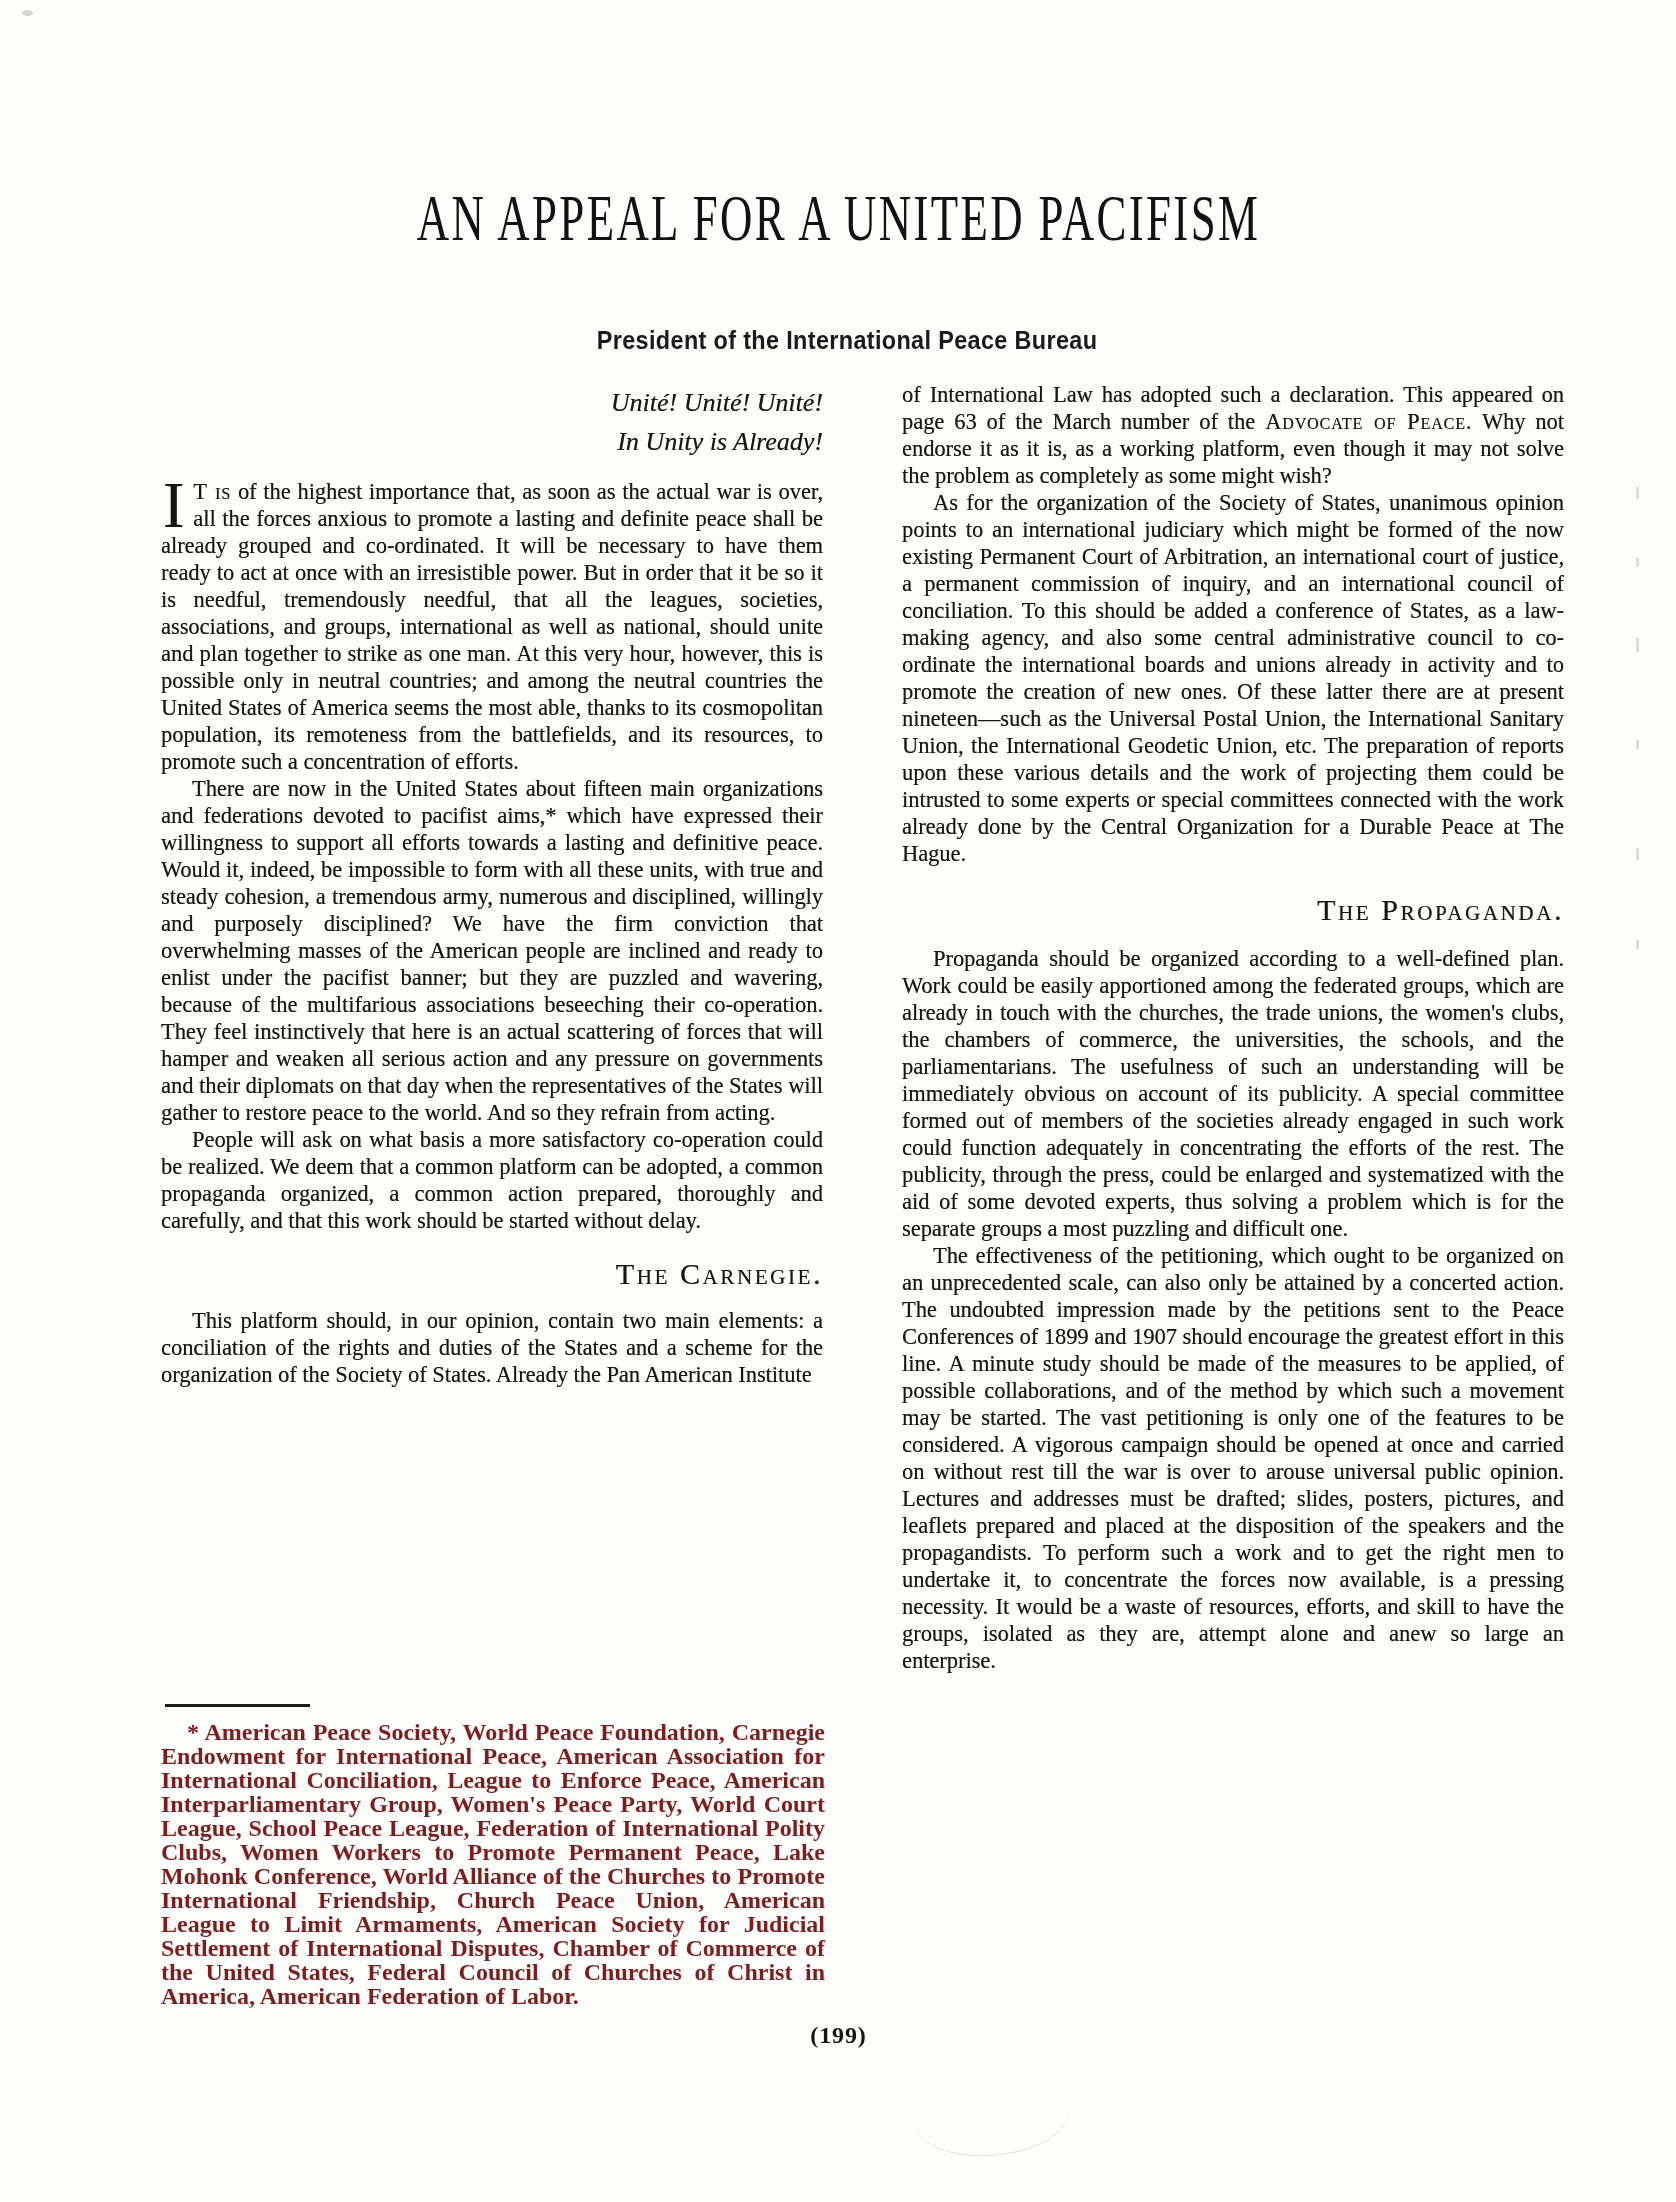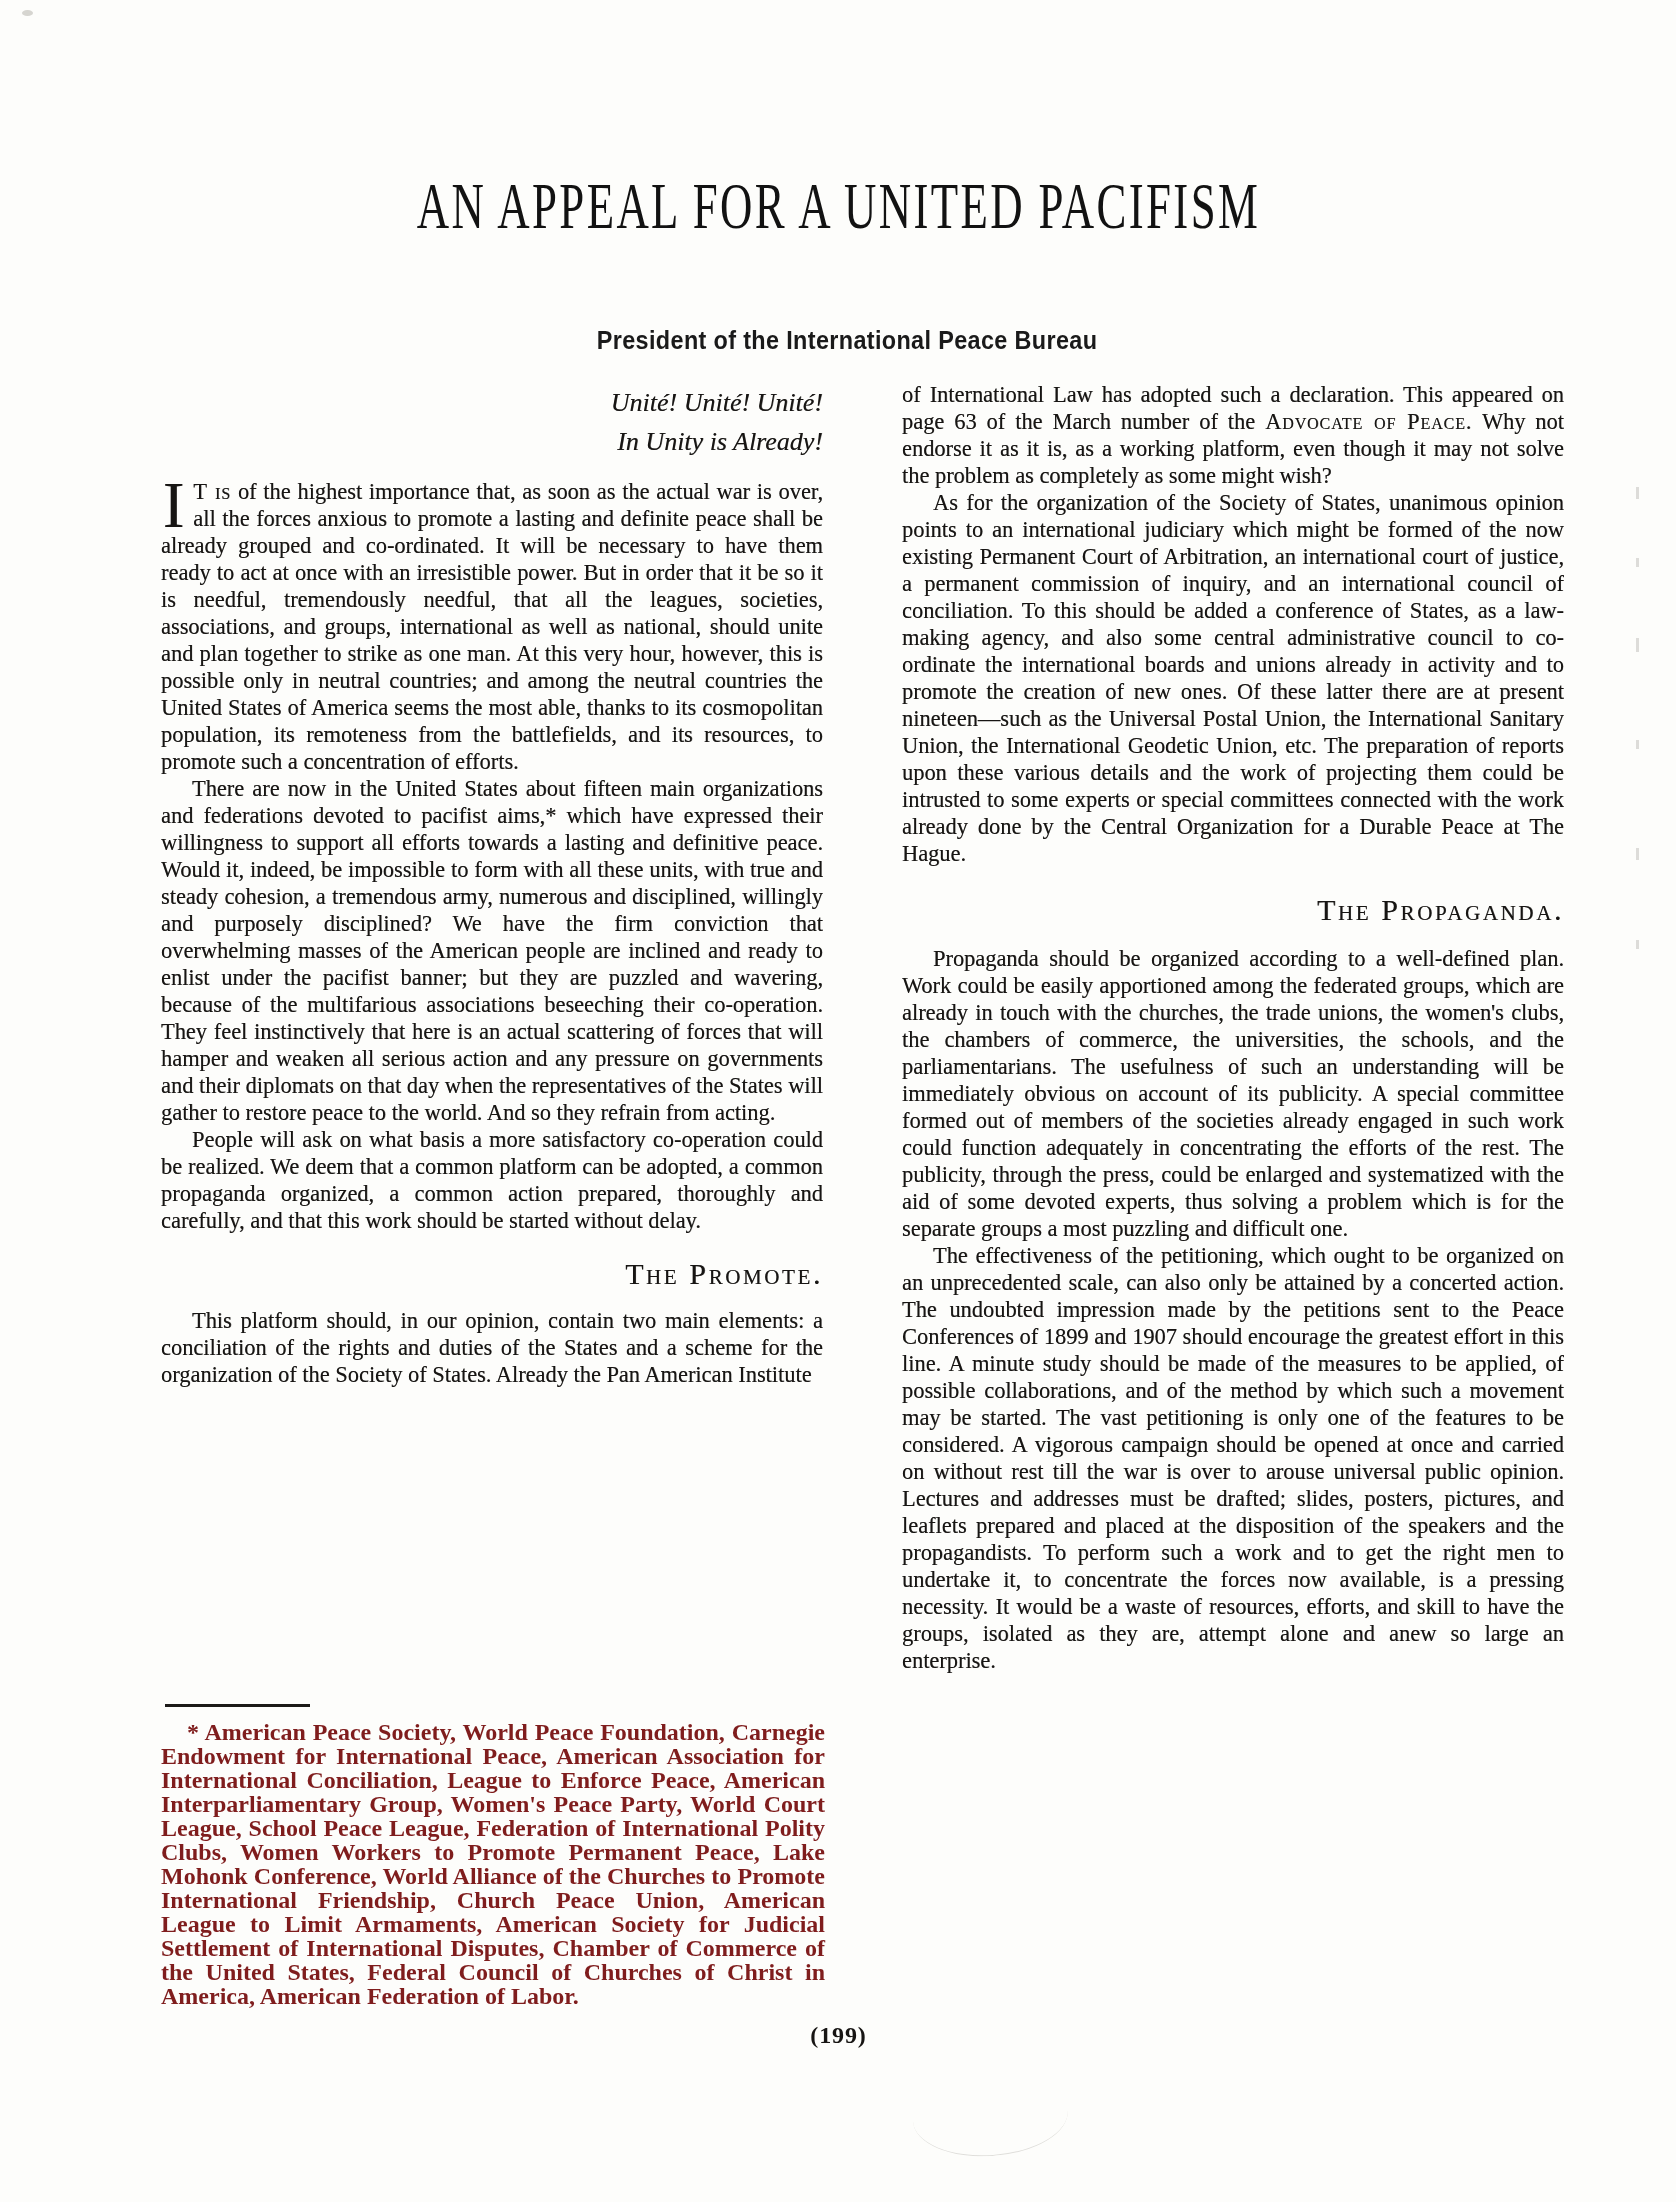--- a/index.html
+++ b/index.html
@@ -15,21 +15,21 @@
   }
 
   
   .center-row {
     position: absolute;
     left: 0;
     width: 100%;
     display: flex;
     justify-content: center;
   }
-  .title-row { top: 170px; }
+  .title-row { top: 182px; }
   .article-title {
     font-family: "Liberation Serif", serif;
     font-weight: 400;
     font-size: 64px;
     letter-spacing: 3.4px;
     white-space: nowrap;
     transform: scaleX(0.70) scaleY(1.02);
     transform-origin: center;
     color: #121212;
   }
@@ -186,21 +186,21 @@
   </div>
 
   <div class="col col-left">
     <div class="epigraph">
       <div>Unité! Unité! Unité!</div>
       <div>In Unity is Already!</div>
     </div>
     <p class="body"><span class="dropcap">I</span><span class="sc">T is</span> <span>of the highest importance that, as soon as the actual war is over, all the forces anxious to promote a lasting and definite peace shall be already grouped and co-ordinated. It will be necessary to have them ready to act at once with an irresistible power. But in order that it be so it is needful, tremendously needful, that all the leagues, societies, associations, and groups, international as well as national, should unite and plan together to strike as one man. At this very hour, however, this is possible only in neutral countries; and among the neutral countries the United States of America seems the most able, thanks to its cosmopolitan population, its remoteness from the battlefields, and its resources, to promote such a concentration of efforts.</span></p>
     <p class="body indent">There are now in the United States about fifteen main organizations and federations devoted to pacifist aims,* which have expressed their willingness to support all efforts towards a lasting and definitive peace. Would it, indeed, be impossible to form with all these units, with true and steady cohesion, a tremendous army, numerous and disciplined, willingly and purposely disciplined? We have the firm conviction that overwhelming masses of the American people are inclined and ready to enlist under the pacifist banner; but they are puzzled and wavering, because of the multifarious associations beseeching their co-operation. They feel instinctively that here is an actual scattering of forces that will hamper and weaken all serious action and any pressure on governments and their diplomats on that day when the representatives of the States will gather to restore peace to the world. And so they refrain from acting.</p>
     <p class="body indent">People will ask on what basis a more satisfactory co-operation could be realized. We deem that a common platform can be adopted, a common propaganda organized, a common action prepared, thoroughly and carefully, and that this work should be started without delay.</p>
-    <h3 class="heading">The Promote.</h3>
+    <h3 class="heading">The Carnegie.</h3>
     <p class="body indent">This platform should, in our opinion, contain two main elements: a conciliation of the rights and duties of the States and a scheme for the organization of the Society of States. Already the Pan American Institute</p>
   </div>
 
   <div class="footnote-block">
     <div class="footnote-rule"></div>
     <p class="footnote">* American Peace Society, World Peace Foundation, Carnegie Endowment for International Peace, American Association for International Conciliation, League to Enforce Peace, American Interparliamentary Group, Women's Peace Party, World Court League, School Peace League, Federation of International Polity Clubs, Women Workers to Promote Permanent Peace, Lake Mohonk Conference, World Alliance of the Churches to Promote International Friendship, Church Peace Union, American League to Limit Armaments, American Society for Judicial Settlement of International Disputes, Chamber of Commerce of the United States, Federal Council of Churches of Christ in America, American Federation of Labor.</p>
   </div>
 
   <div class="col col-right">
     <p class="body"><span>of International Law has adopted such a declaration. This appeared on page 63 of the March number of the </span><span class="sc">Advocate of Peace.</span><span> Why not endorse it as it is, as a working platform, even though it may not solve the problem as completely as some might wish?</span></p>

